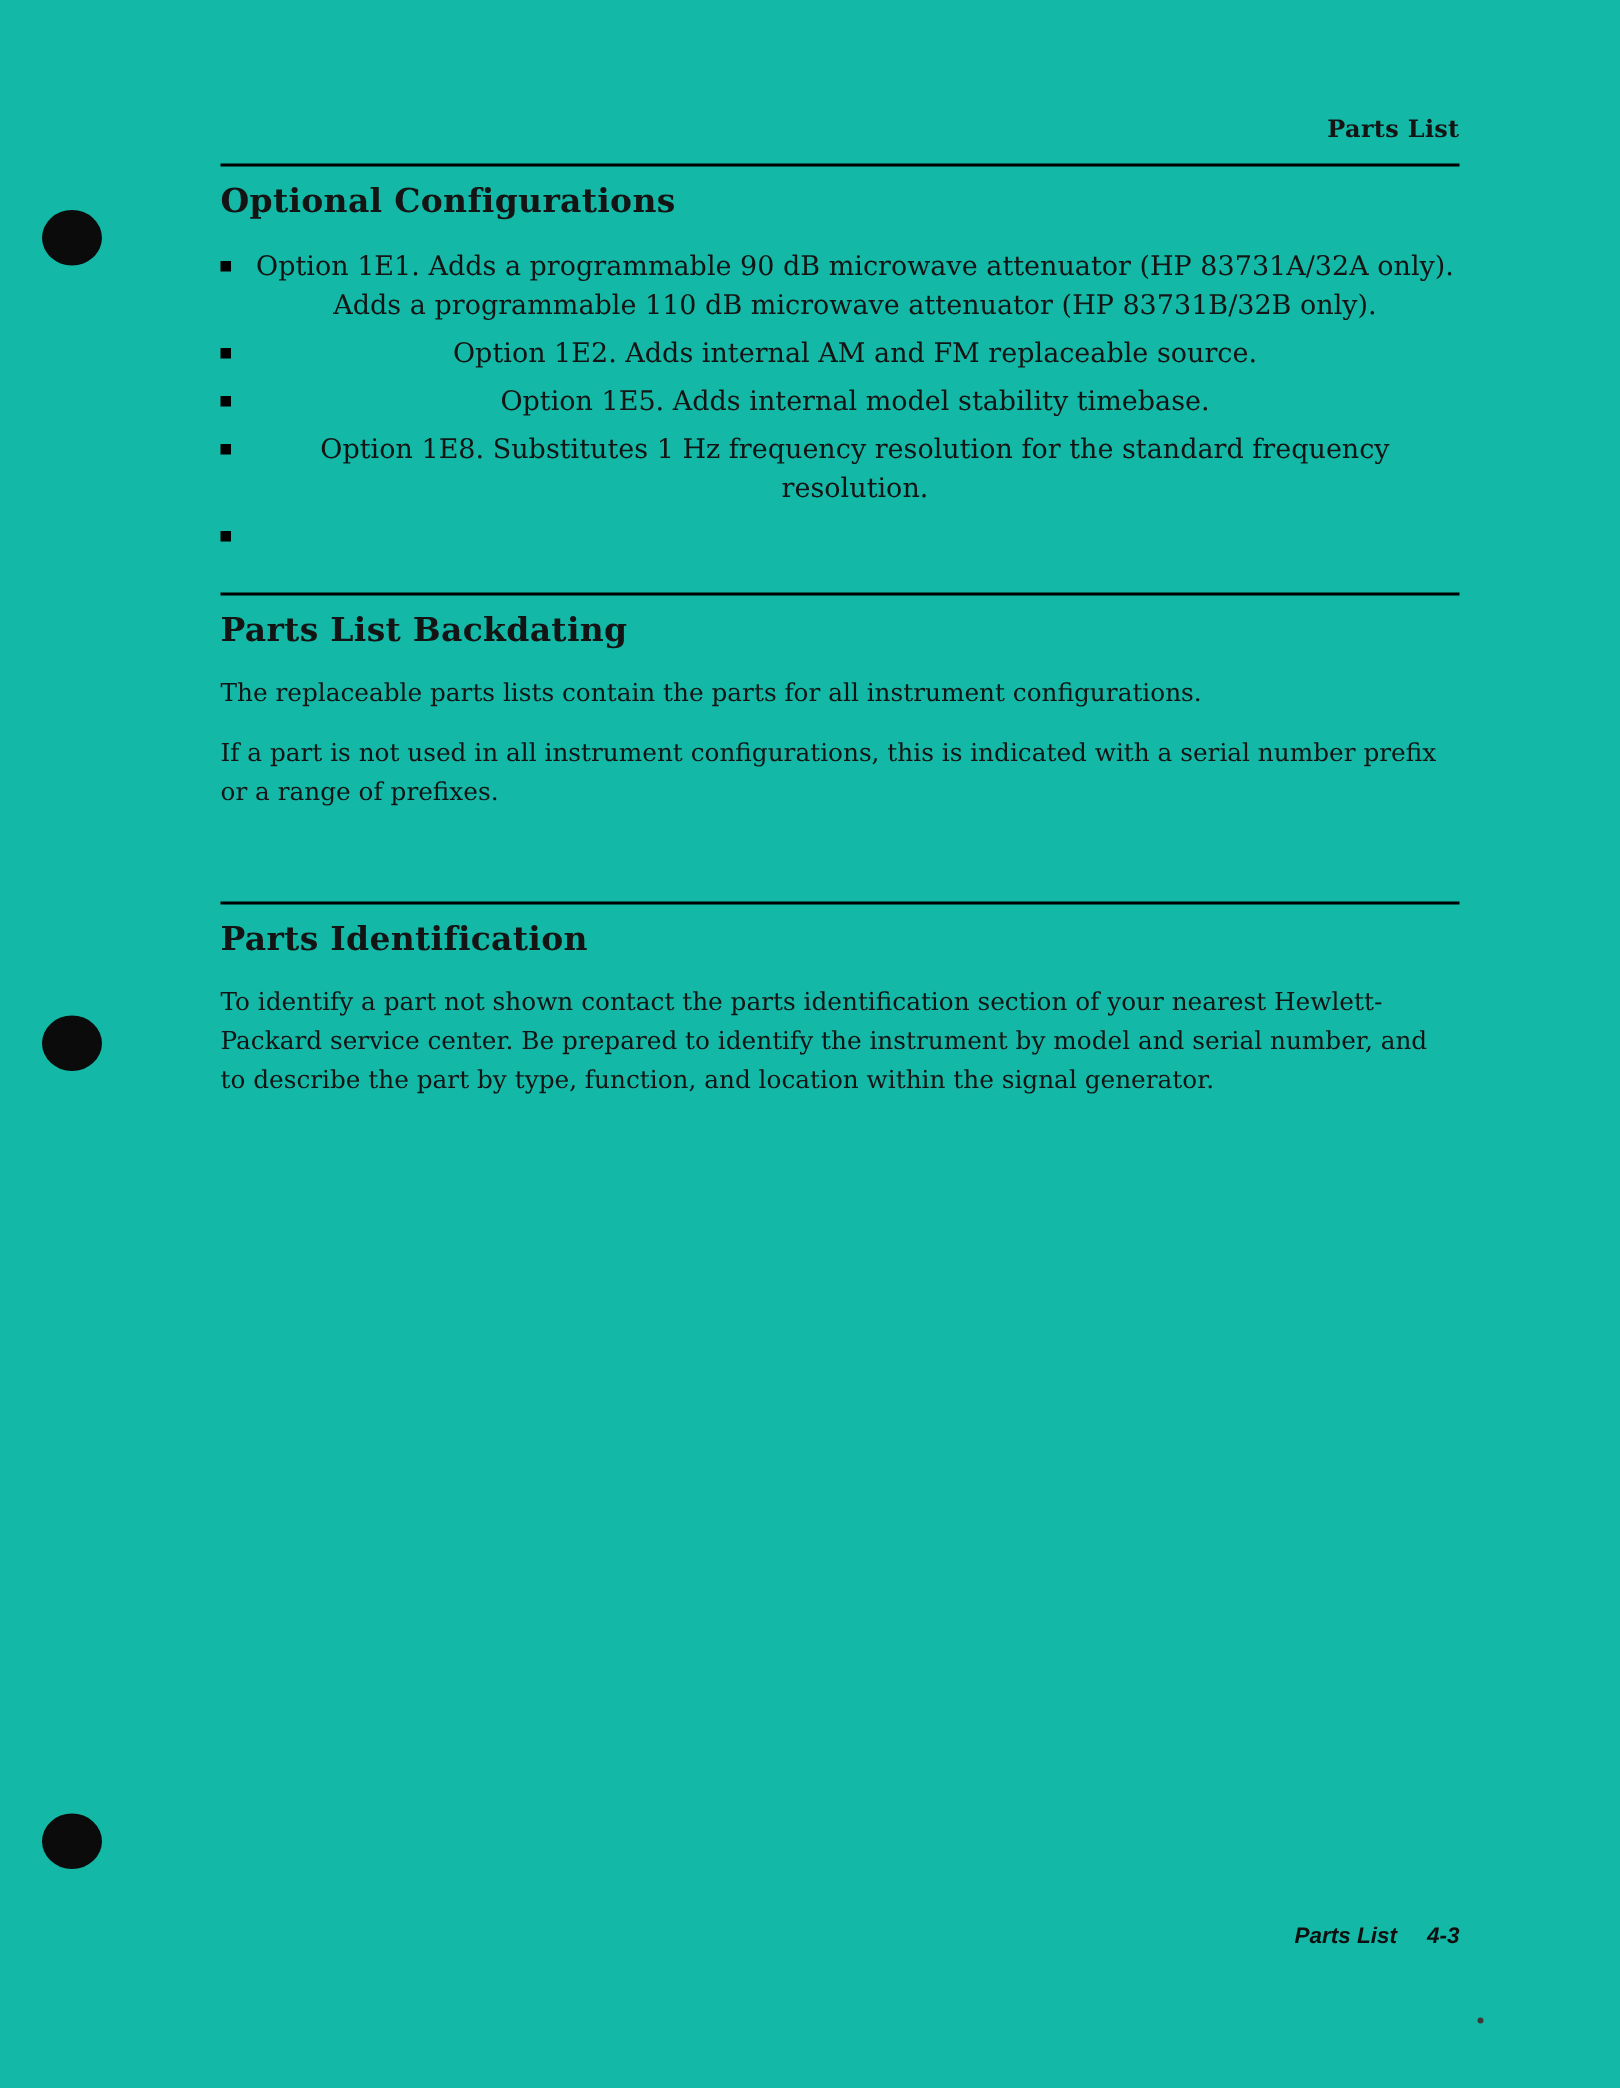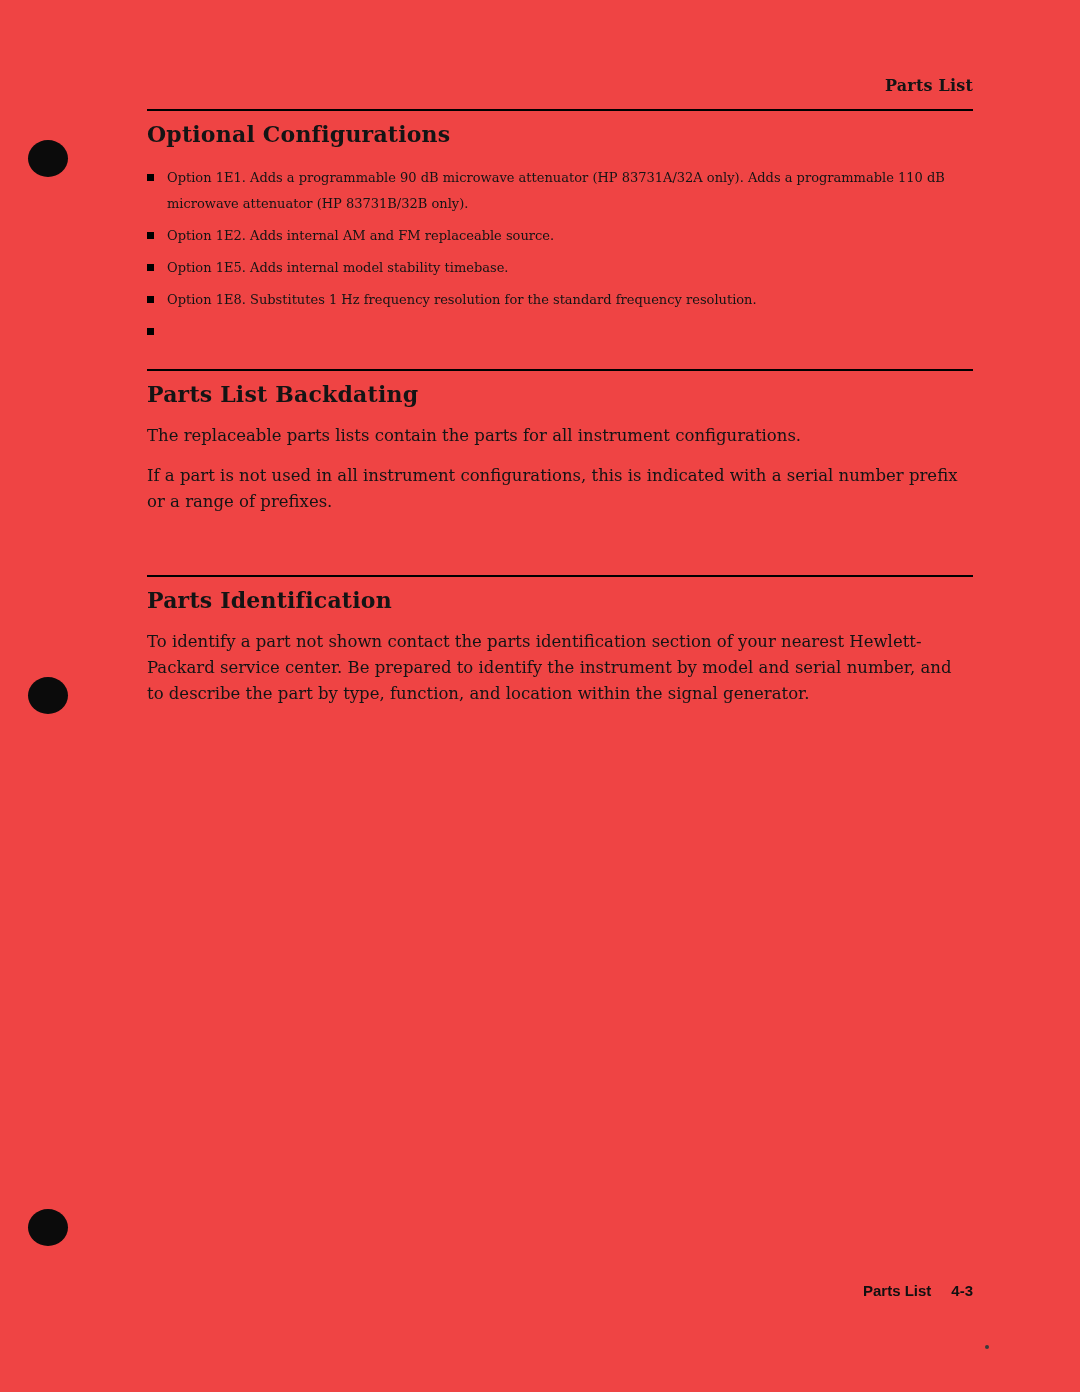--- a/index.html
+++ b/index.html
@@ -5,21 +5,21 @@
 <style>
   html, body {
     margin: 0;
     padding: 0;
     background: #ffffff;
   }
   .page {
     position: relative;
     width: 1080px;
     height: 1392px;
-    background: #ef4444;
+    background: #14b8a6;
     overflow: hidden;
     font-family: "DejaVu Serif", "Liberation Serif", serif;
     color: #141414;
   }
   
   .hole {
     position: absolute;
     left: 28px;
     width: 40px;
     height: 37px;
@@ -65,39 +65,41 @@
   }
   .bullets {
     list-style: none;
     margin: 18px 0 0 0;
     padding: 0;
   }
   .bullets li {
     position: relative;
     padding-left: 20px;
     margin: 0 0 6px 0;
-    font-size: 13px;
+    font-size: 18px;
     line-height: 26px;
+    text-align: center;
   }
   .bullets .sq {
     position: absolute;
     left: 0;
     top: 9px;
     width: 7px;
     height: 7px;
     background: #000;
   }
   .footer {
     position: absolute;
     right: 107px;
     top: 1282px;
     font-family: "Liberation Sans", sans-serif;
     font-size: 15px;
     font-weight: bold;
     color: #101010;
+    font-style: italic;
   }
   .footer .pageno { margin-left: 20px; }
   .speck {
     position: absolute;
     left: 985px;
     top: 1345px;
     width: 4px;
     height: 4px;
     background: #3a3a3a;
     border-radius: 50%;

